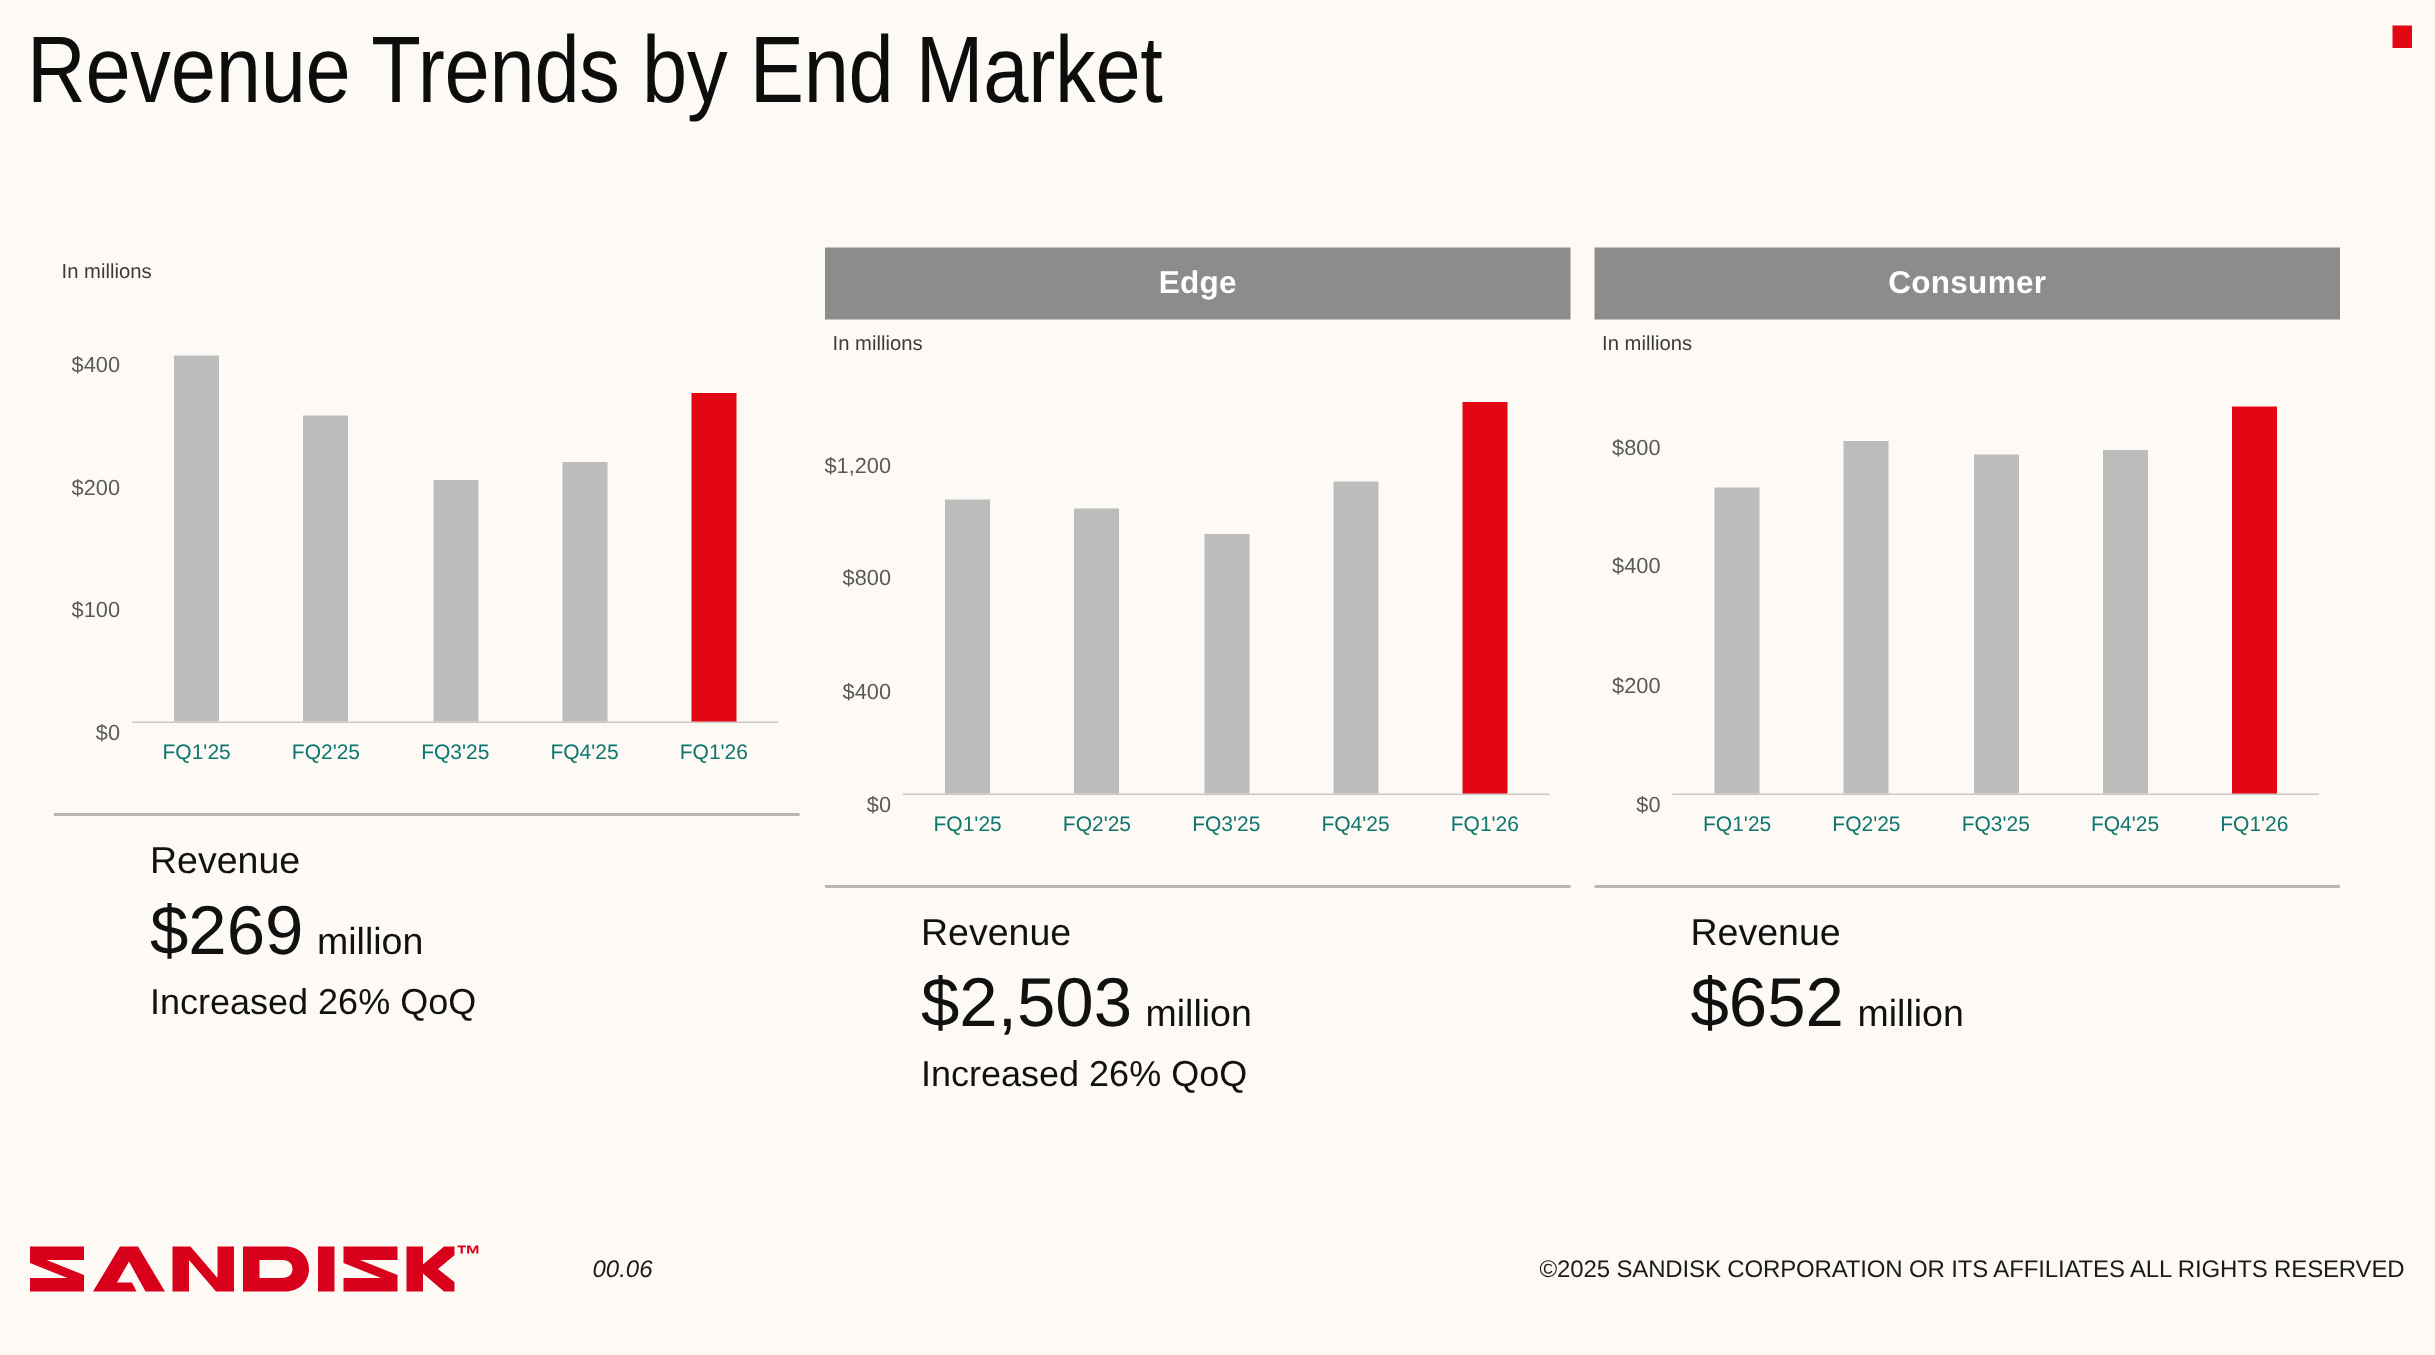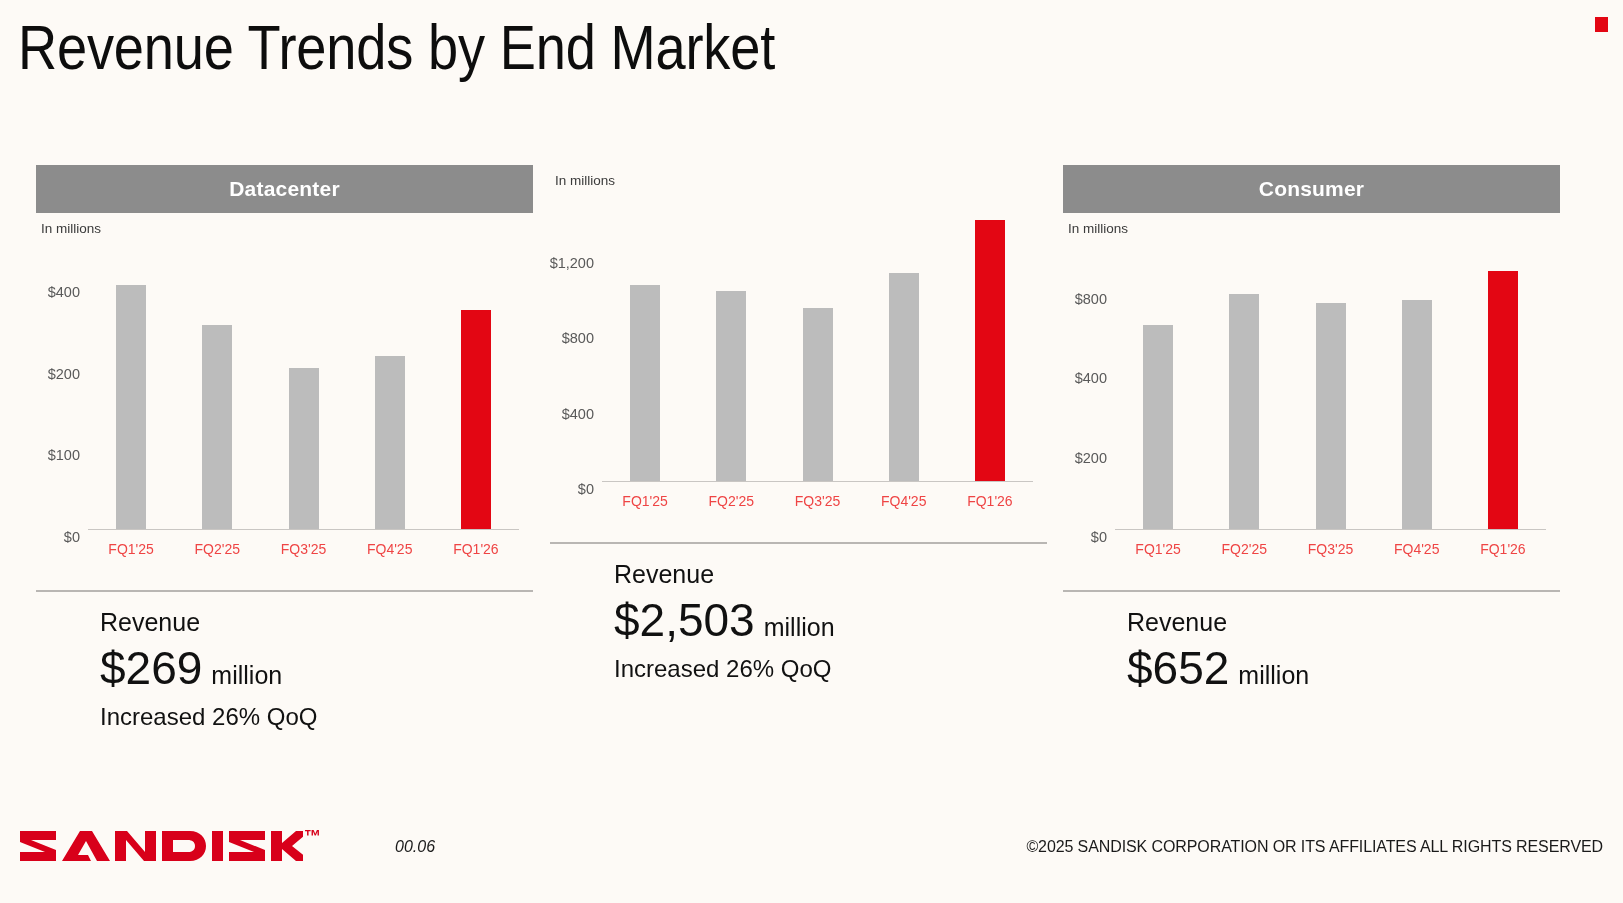--- a/index.html
+++ b/index.html
@@ -65,21 +65,21 @@
   }
   .bar-slot {
     position: relative; flex: 1 1 0;
     height: 100%; display: flex; align-items: flex-end; justify-content: center;
   }
   .bar { width: 30px; background: #bcbcbc; }
   .bar.highlight { background: #e30613; }
   .xlabel {
     position: absolute; top: calc(100% + 12px); left: 50%;
     transform: translateX(-50%);
-    font-size: 14px; color: #ef4444; white-space: nowrap;
+    font-size: 14px; color: #0f766e; white-space: nowrap;
   }
 
   
   .divider { height: 1.5px; background: #b9b6b3; margin-top: 10px; }
   .summary { padding-left: 64px; padding-top: 14px; }
   .summary-label { font-size: 25px; color: #111; line-height: 32px; }
   .summary-value-row { margin-top: 3px; display: flex; align-items: baseline; }
   .summary-value { font-size: 46px; color: #111; line-height: 54px; }
   .summary-unit { font-size: 25px; color: #111; margin-left: 9px; }
   .summary-delta { margin-top: 8px; font-size: 24px; color: #111; }
@@ -104,23 +104,20 @@
 </style>
 </head>
 <body>
 
 <div id="slide">
 
   <div id="page-title">Revenue Trends by End Market</div>
   <div id="corner-marker"></div>
 
   <div class="panel" id="panel-0">
-    <div class="panel-header">
-      <span class="panel-header-label">Datacenter</span>
-    </div>
     <div class="panel-units">In millions</div>
     <div class="chart">
       <div class="plot">
         <div class="axis-line"></div>
         <div class="yticks">
             <div class="ytick" style="bottom: 0%; margin-bottom: -0.5em; transform: translateY(50%);">$0</div>
             <div class="ytick" style="bottom: 30.303%; margin-bottom: -0.5em; transform: translateY(50%);">$100</div>
             <div class="ytick" style="bottom: 60.6061%; margin-bottom: -0.5em; transform: translateY(50%);">$200</div>
             <div class="ytick" style="bottom: 90.9091%; margin-bottom: -0.5em; transform: translateY(50%);">$400</div>
           </div>
@@ -153,20 +150,23 @@
       <div class="summary-label">Revenue</div>
       <div class="summary-value-row">
         <span class="summary-value">$269</span>
         <span class="summary-unit">million</span>
       </div>
       <div class="summary-delta">Increased 26% QoQ</div>
     </div>
   </div>
 
   <div class="panel" id="panel-1">
+    <div class="panel-header">
+      <span class="panel-header-label">Edge</span>
+    </div>
     <div class="panel-units">In millions</div>
     <div class="chart">
       <div class="plot">
         <div class="axis-line"></div>
         <div class="yticks">
             <div class="ytick" style="bottom: 0%; margin-bottom: -0.5em; transform: translateY(50%);">$0</div>
             <div class="ytick" style="bottom: 27.972%; margin-bottom: -0.5em; transform: translateY(50%);">$400</div>
             <div class="ytick" style="bottom: 55.9441%; margin-bottom: -0.5em; transform: translateY(50%);">$800</div>
             <div class="ytick" style="bottom: 83.9161%; margin-bottom: -0.5em; transform: translateY(50%);">$1,200</div>
           </div>

